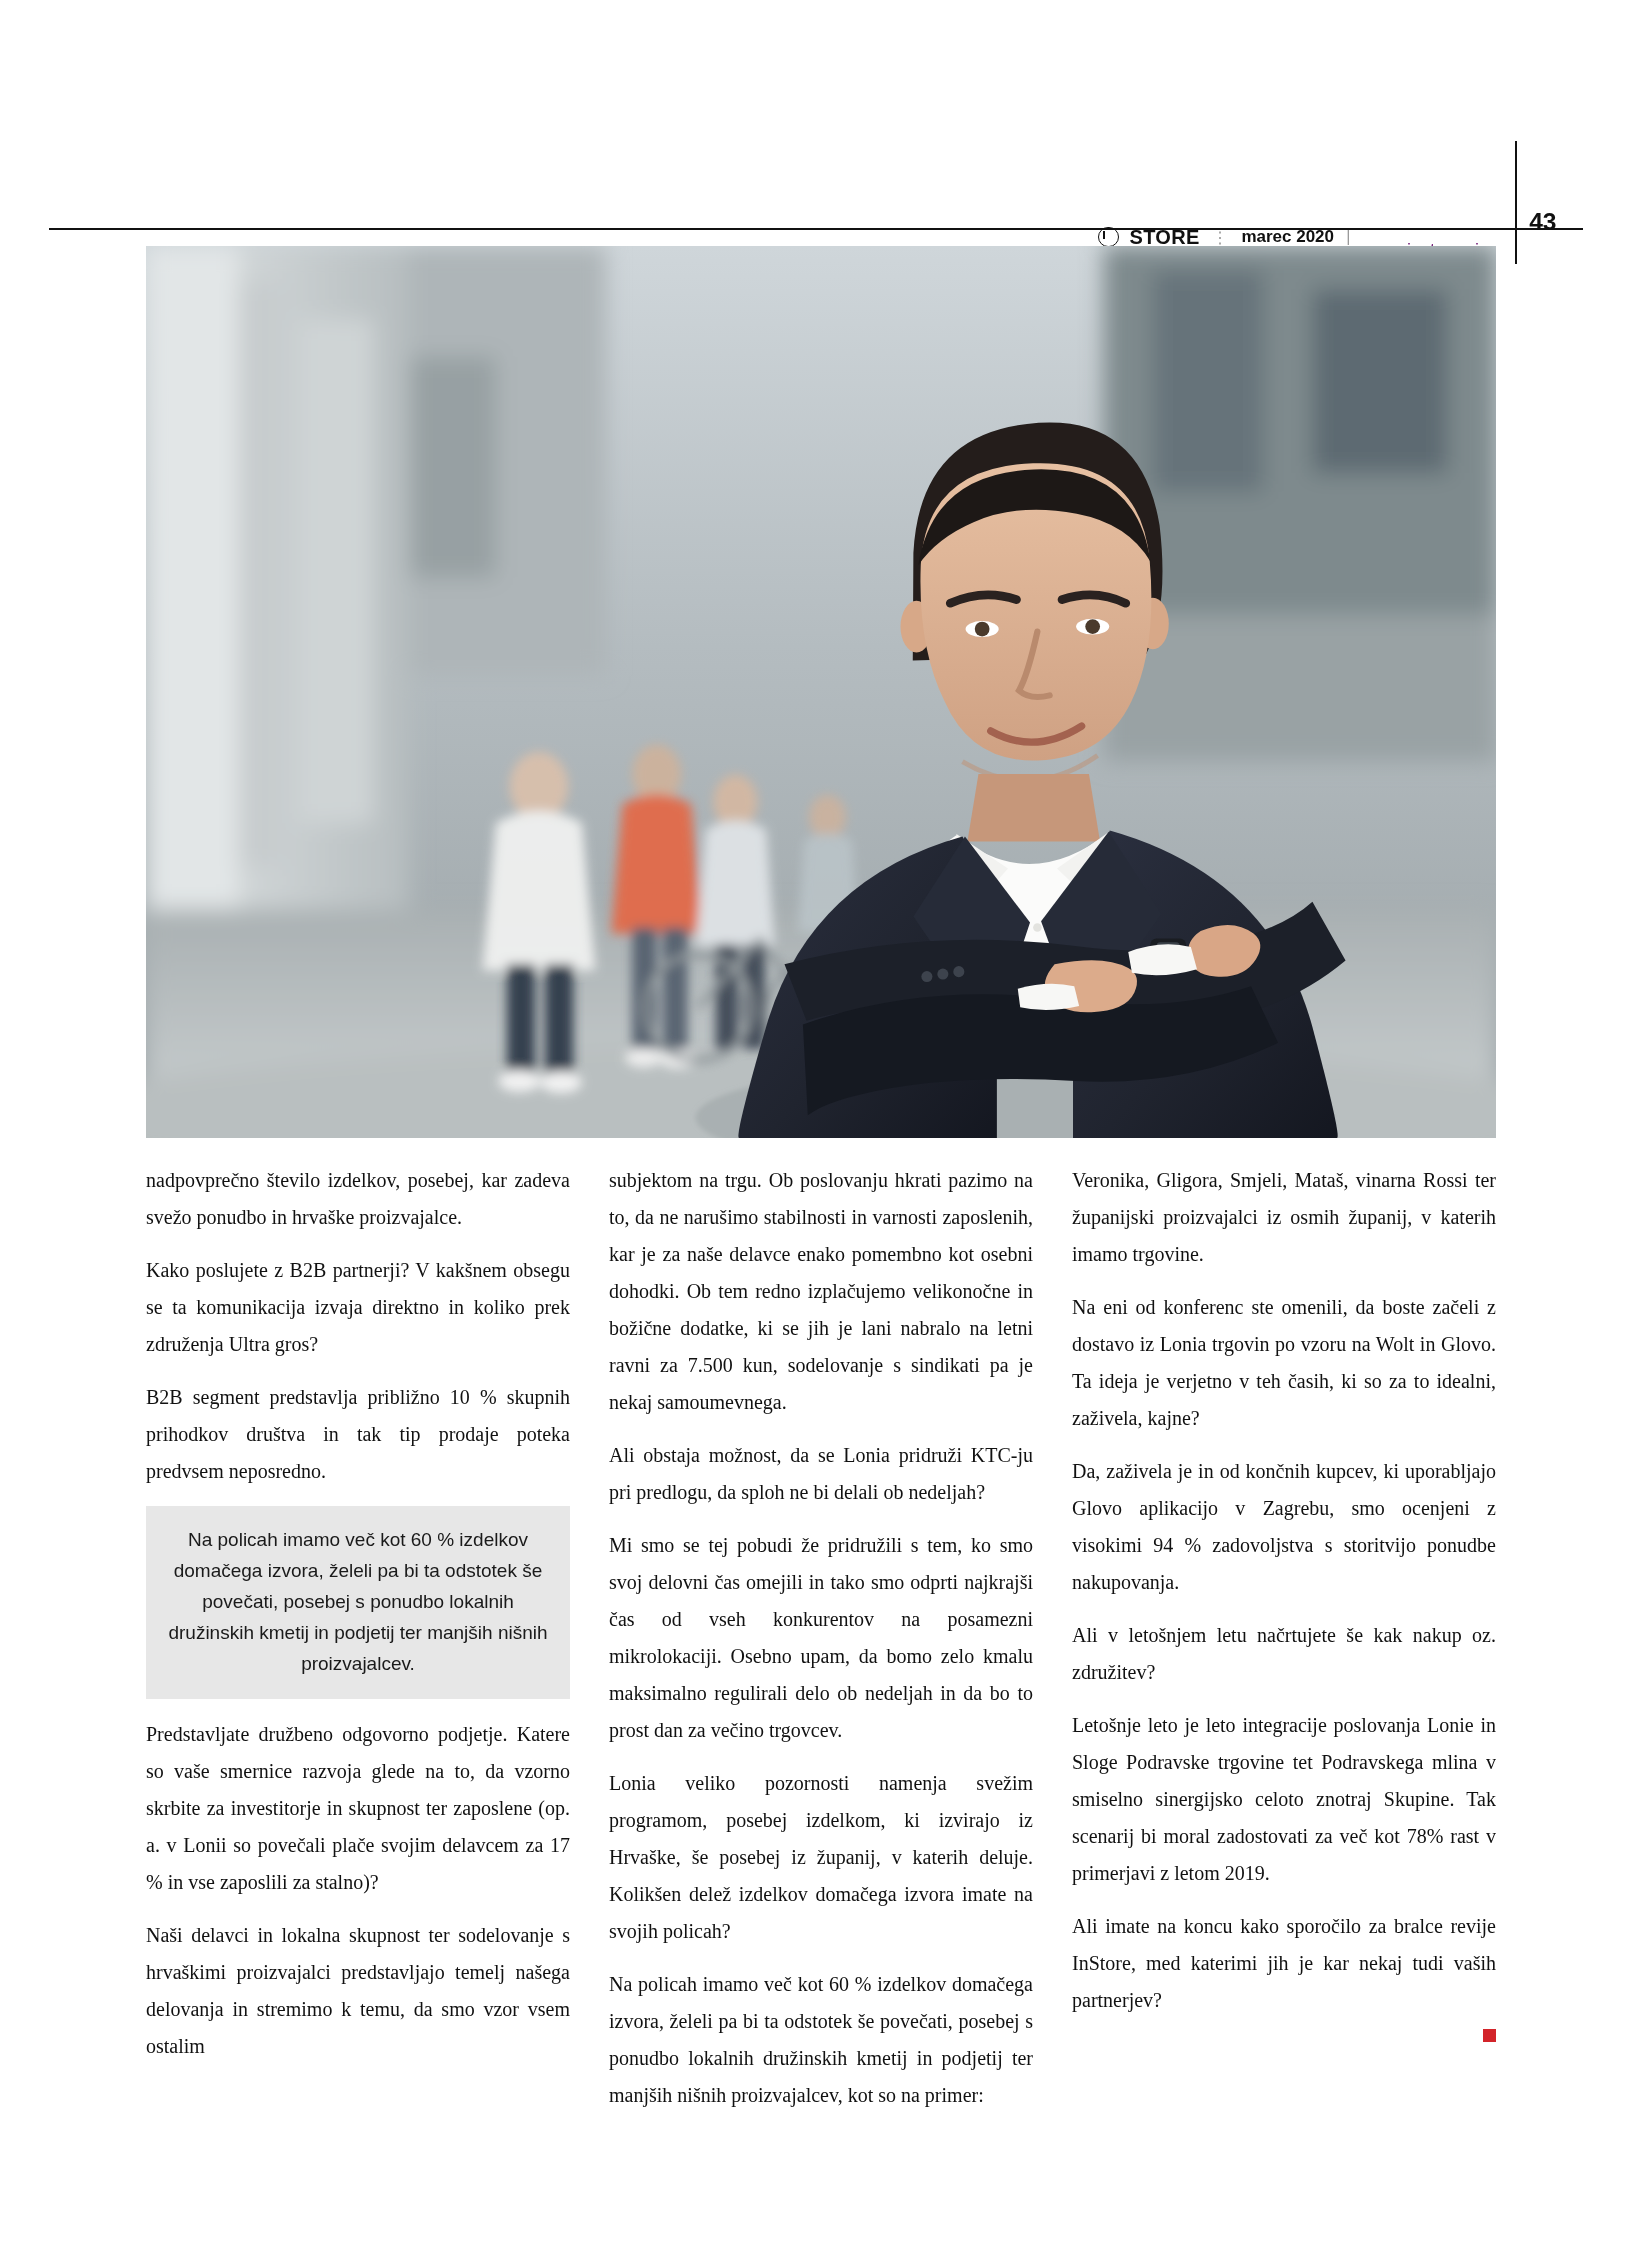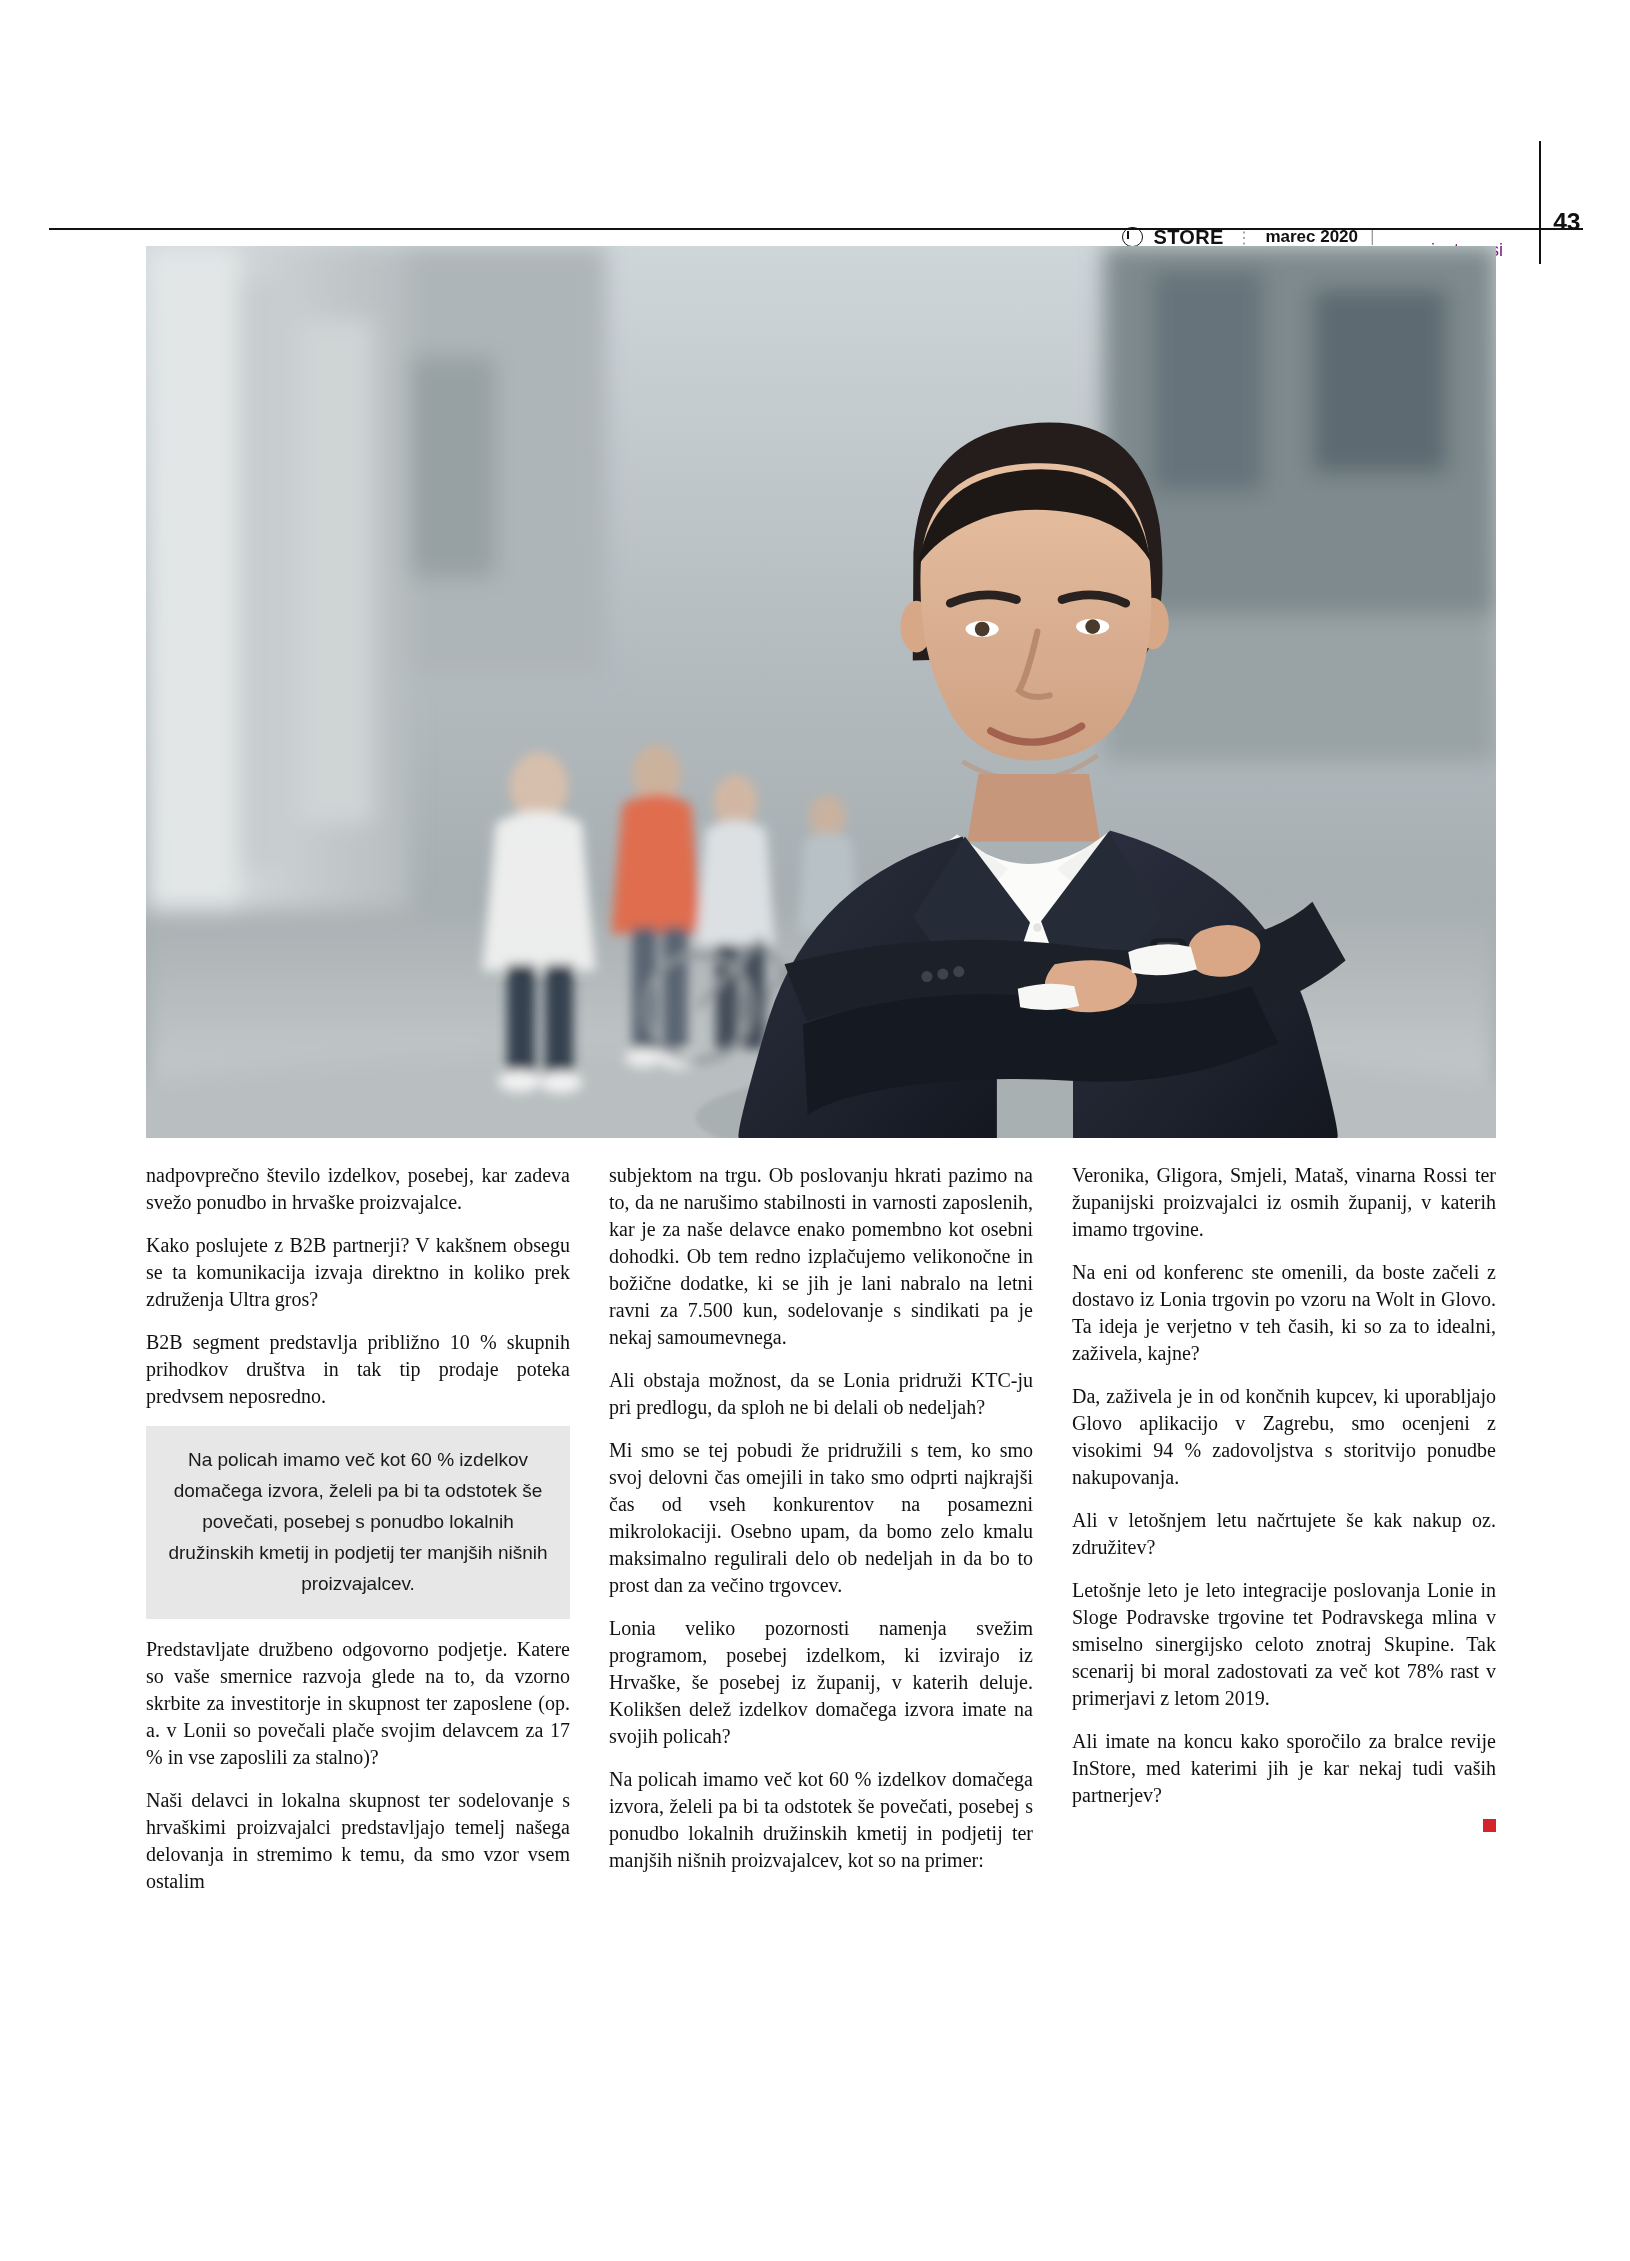--- a/index.html
+++ b/index.html
@@ -16,21 +16,20 @@
     overflow: hidden;
   }
 
   
   .header {
     position: absolute;
     top: 104px;
     left: 0;
     width: 1586px;
     height: 80px;
-    padding-left: 24px;
   }
   .header-inner {
     position: absolute;
     right: 107px;
     top: 109px;
     display: flex;
     align-items: center;
     gap: 9.8px;
     font-family: "Liberation Sans", sans-serif;
   }
@@ -125,21 +124,21 @@
   }
   .col {
     width: 424px;
     margin-right: 39px;
   }
   .col:last-child { margin-right: 0; }
 
   p {
     margin: 0 0 16px 0;
     font-size: 20px;
-    line-height: 27px;
+    line-height: 37px;
     text-align: justify;
     hyphens: auto;
     -webkit-hyphens: auto;
   }
   p.q {
     font-weight: normal;
   }
   p.last { margin-bottom: 0; }
 
   

